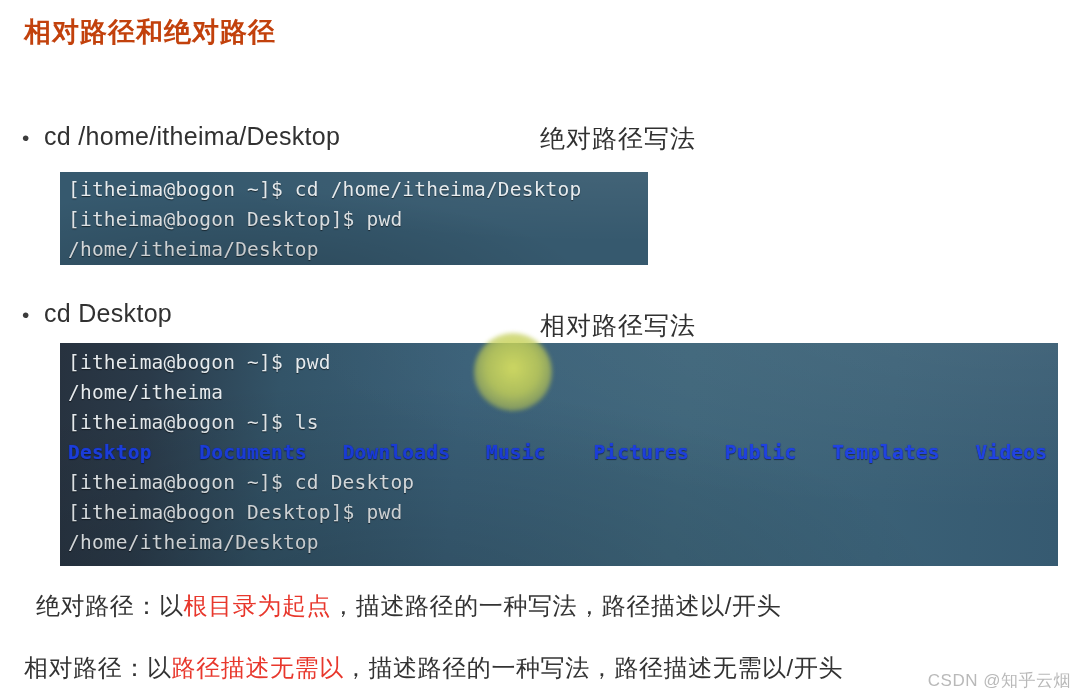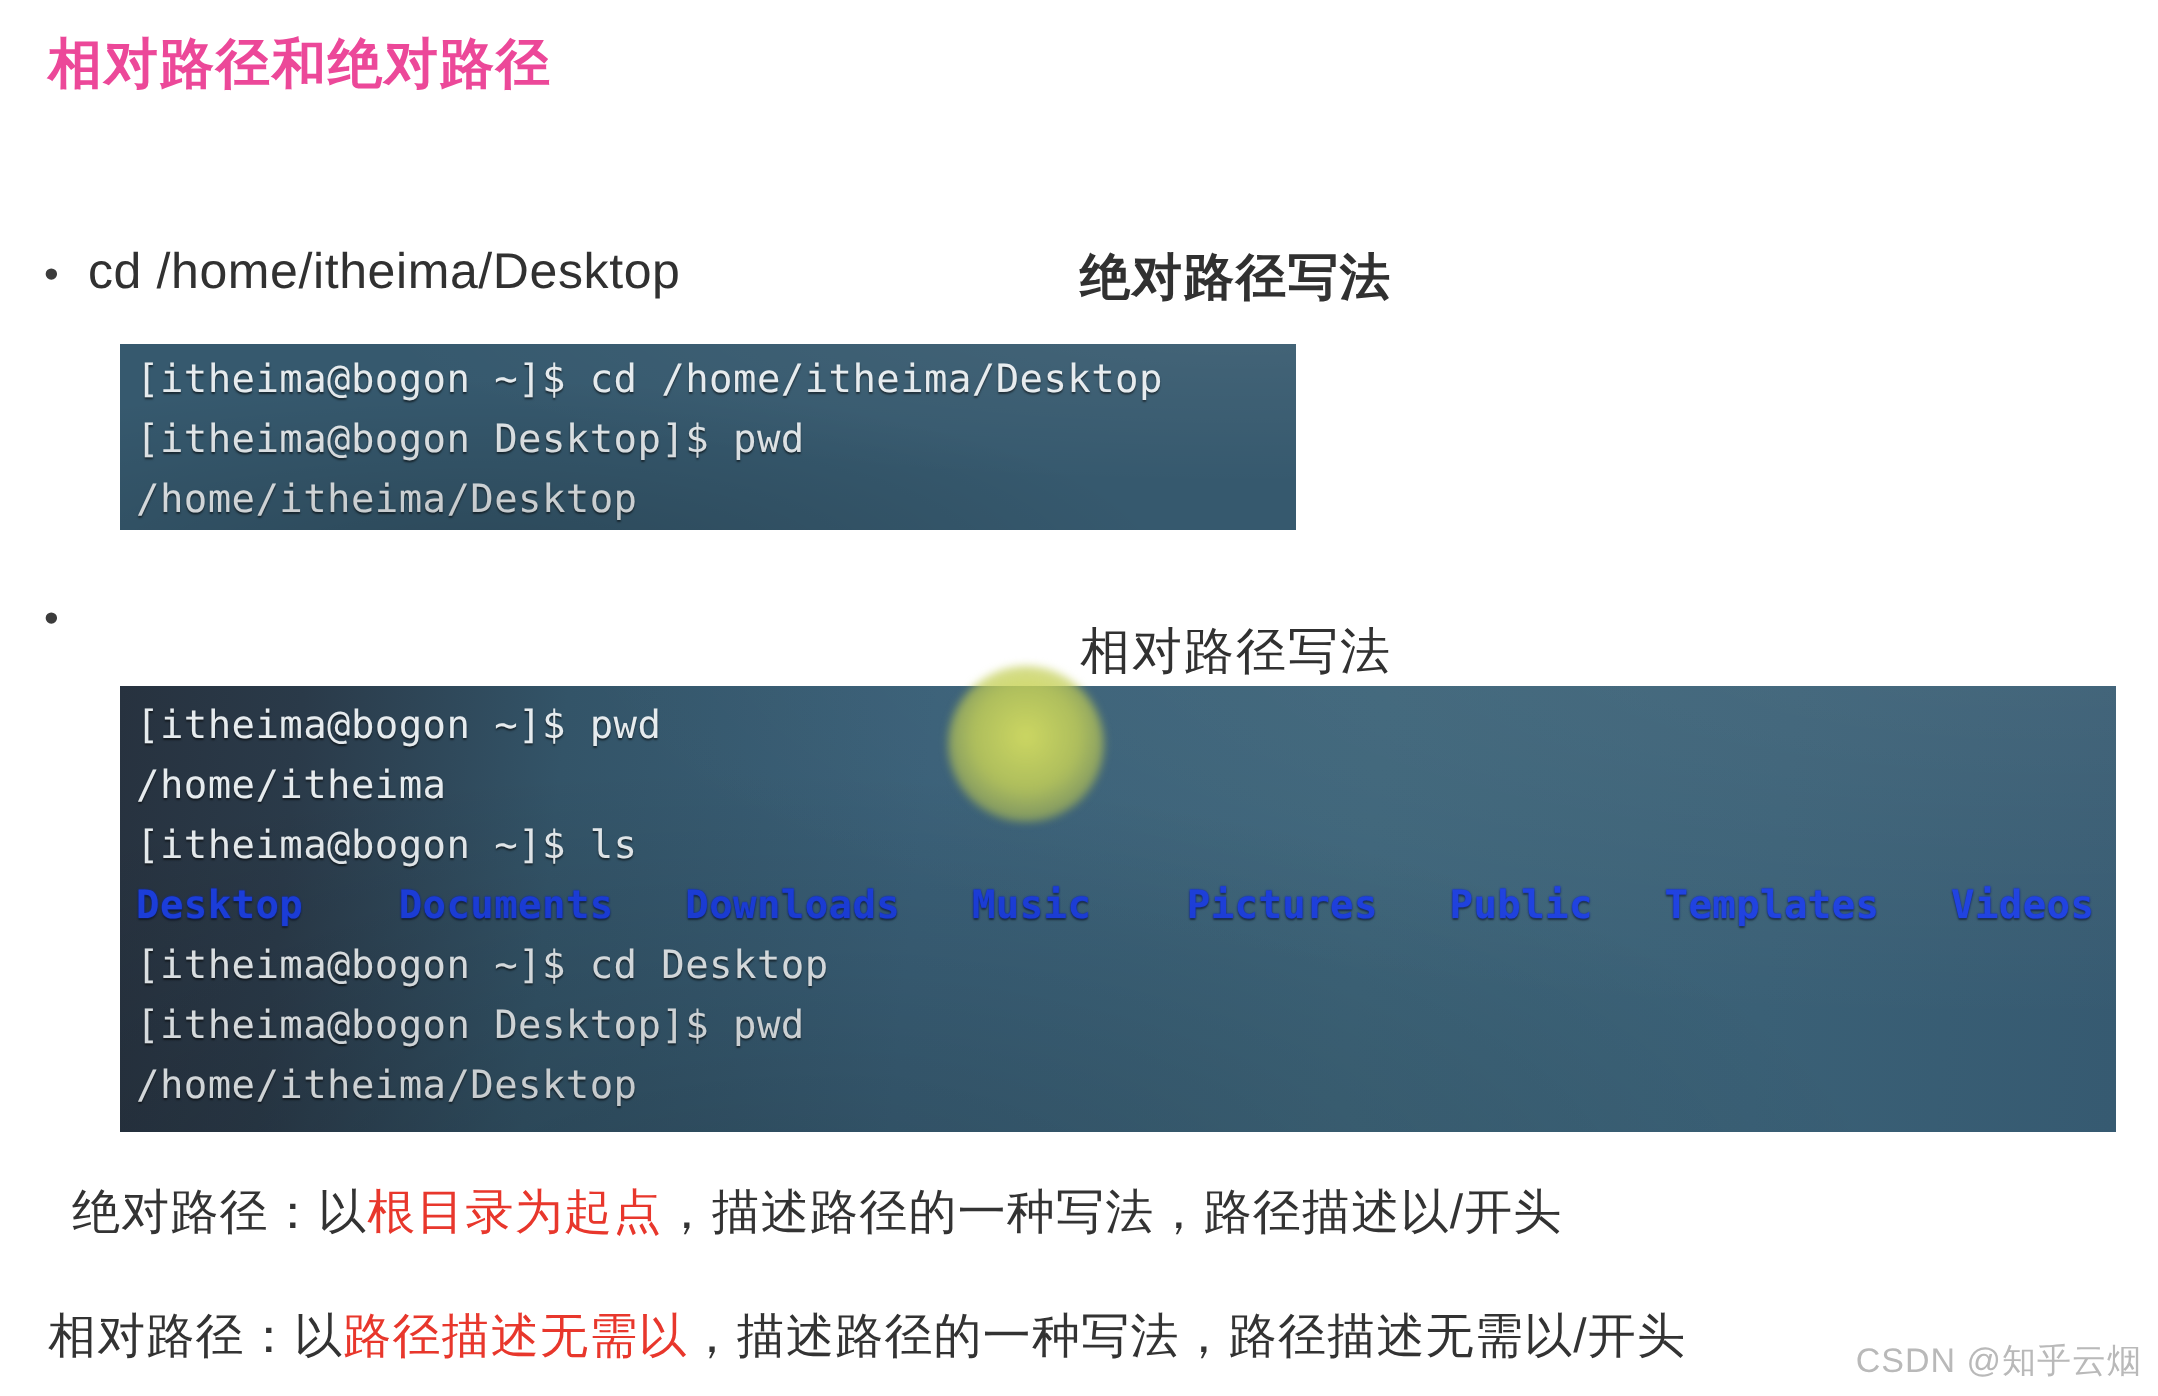--- a/index.html
+++ b/index.html
@@ -18,21 +18,21 @@
   }
 
   
   .slide-title {
     position: absolute;
     left: 24px;
     top: 14px;
     font-size: 27px;
     font-weight: bold;
     letter-spacing: 1px;
-    color: #ec4899;
+    color: #c2410c;
     white-space: nowrap;
   }
 
   
   .bullet-row {
     position: absolute;
     display: flex;
     align-items: baseline;
     white-space: nowrap;
   }
@@ -50,21 +50,21 @@
   }
   .bullet-note {
     position: absolute;
     font-size: 25px;
     color: #313131;
     letter-spacing: 1px;
     white-space: nowrap;
   }
 
   #bullet-1 { left: 22px; top: 122px; }
-  #note-1   { left: 540px; top: 122px; font-weight: bold; }
+  #note-1   { left: 540px; top: 122px; }
   #bullet-2 { left: 22px; top: 299px; }
   #note-2   { left: 540px; top: 309px; }
 
   
   .terminal {
     position: absolute;
     overflow: hidden;
     font-family: "DejaVu Sans Mono", "Liberation Mono", monospace;
     font-size: 19.5px;
     line-height: 30px;
@@ -189,20 +189,21 @@
   <div class="inner">
     <div class="line">[itheima@bogon ~]$ cd /home/itheima/Desktop</div>
     <div class="line">[itheima@bogon Desktop]$ pwd</div>
     <div class="line">/home/itheima/Desktop</div>
   </div>
   <div class="term-overlay"></div>
 </div>
 
 <div class="bullet-row" id="bullet-2">
   <span class="bullet-dot">•</span>
+  <span class="bullet-text">cd Desktop</span>
 </div>
 <div class="bullet-note" id="note-2">相对路径写法</div>
 
 <div class="terminal" id="terminal-2">
   <div class="inner">
     <div class="line">[itheima@bogon ~]$ pwd</div>
     <div class="line">/home/itheima</div>
     <div class="line">[itheima@bogon ~]$ ls</div>
     <div class="line" id="ls-output"><span class="dir">Desktop</span><span>    </span><span class="dir">Documents</span><span>   </span><span class="dir">Downloads</span><span>   </span><span class="dir">Music</span><span>    </span><span class="dir">Pictures</span><span>   </span><span class="dir">Public</span><span>   </span><span class="dir">Templates</span><span>   </span><span class="dir">Videos</span></div>
     <div class="line">[itheima@bogon ~]$ cd Desktop</div>

